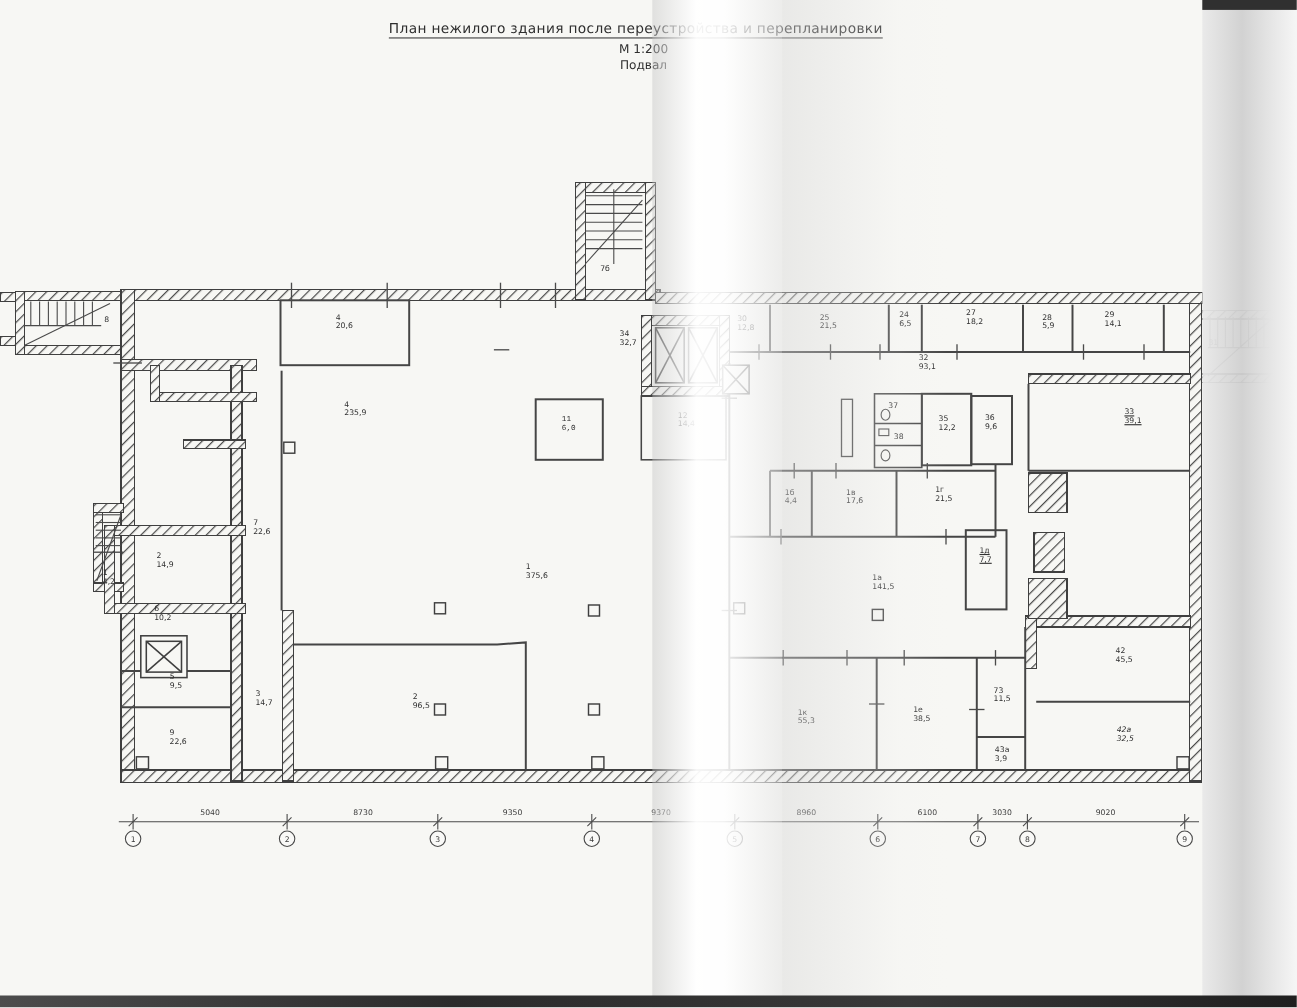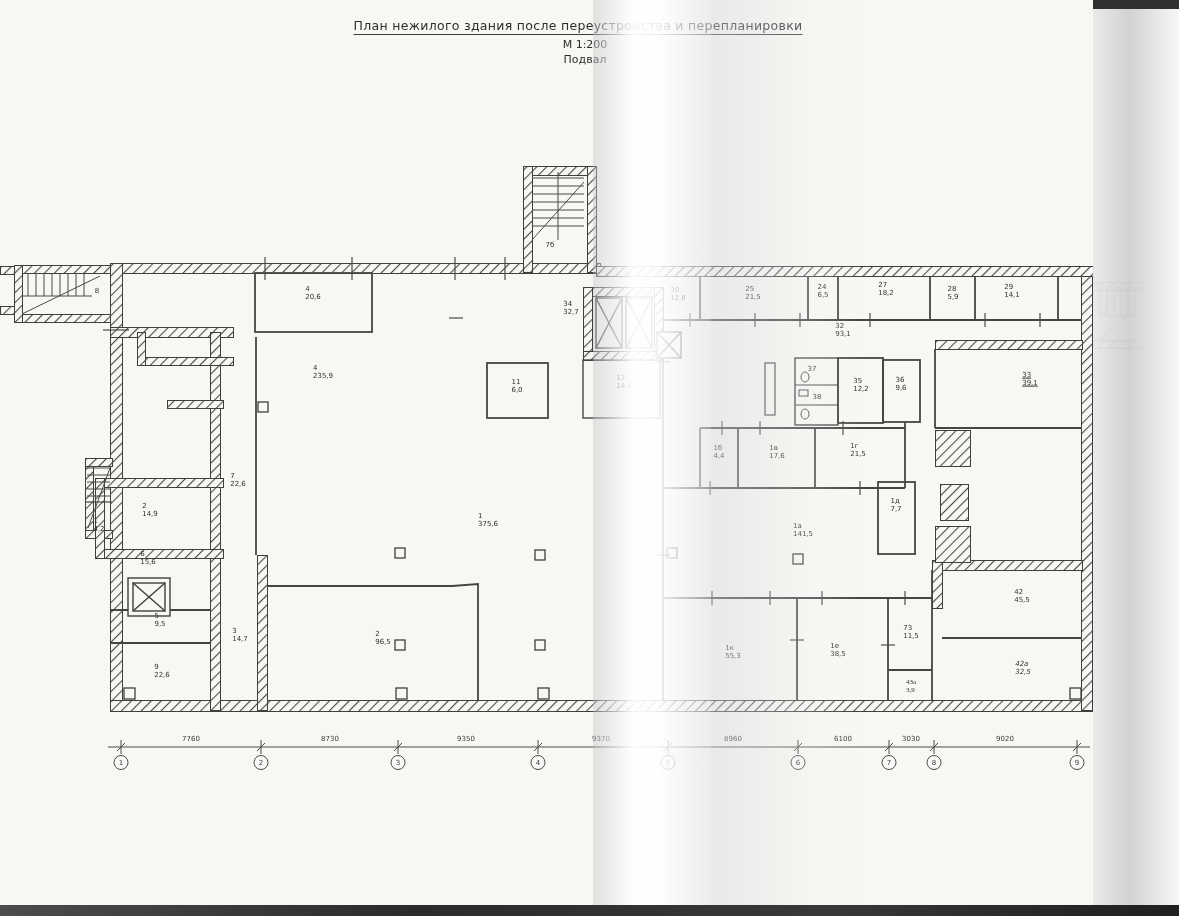--- a/index.html
+++ b/index.html
@@ -285,21 +285,21 @@
 
   </div>
       <div class="room-label" style="left: 571px; top: 308px;">
     <div class="rnum">34</div>
     <div class="rarea">32,7</div>
   </div>
       <div class="room-label" style="left: 323px; top: 372px;">
     <div class="rnum">4</div>
     <div class="rarea">235,9</div>
   </div>
-      <div class="room-label" style="left: 517px; top: 386px;">
+      <div class="room-label" style="left: 517px; top: 386px; font-family: Liberation Mono, monospace;">
     <div class="rnum">11</div>
     <div class="rarea">6,0</div>
   </div>
       <div class="room-label" style="left: 624px; top: 382px;">
     <div class="rnum">12</div>
     <div class="rarea">14,4</div>
   </div>
       <div class="room-label" style="left: 238px; top: 480px;">
     <div class="rnum">7</div>
     <div class="rarea">22,6</div>
@@ -307,21 +307,21 @@
       <div class="room-label" style="left: 150px; top: 510px;">
     <div class="rnum">2</div>
     <div class="rarea">14,9</div>
   </div>
       <div class="room-label" style="left: 99px; top: 525px;">
     <div class="rnum">1</div>
     <div class="rarea">4,2</div>
   </div>
       <div class="room-label" style="left: 148px; top: 558px;">
     <div class="rnum">6</div>
-    <div class="rarea">15,6</div>
+    <div class="rarea">10,2</div>
   </div>
       <div class="room-label" style="left: 160px; top: 620px;">
     <div class="rnum">5</div>
     <div class="rarea">9,5</div>
   </div>
       <div class="room-label" style="left: 240px; top: 635px;">
     <div class="rnum">3</div>
     <div class="rarea">14,7</div>
   </div>
       <div class="room-label" style="left: 162px; top: 671px;">
@@ -393,55 +393,55 @@
     <div class="rarea">4,4</div>
   </div>
       <div class="room-label" style="left: 777px; top: 452px;">
     <div class="rnum">1в</div>
     <div class="rarea">17,6</div>
   </div>
       <div class="room-label" style="left: 858px; top: 450px;">
     <div class="rnum">1г</div>
     <div class="rarea">21,5</div>
   </div>
-      <div class="room-label" style="left: 896px; top: 505px;">
+      <div class="room-label" style="left: 896px; top: 505px; text-decoration: underline;">
     <div class="rnum">1д</div>
     <div class="rarea">7,7</div>
   </div>
       <div class="room-label" style="left: 803px; top: 530px;">
     <div class="rnum">1а</div>
     <div class="rarea">141,5</div>
   </div>
       <div class="room-label" style="left: 733px; top: 652px;">
     <div class="rnum">1к</div>
     <div class="rarea">55,3</div>
   </div>
       <div class="room-label" style="left: 838px; top: 650px;">
     <div class="rnum">1е</div>
     <div class="rarea">38,5</div>
   </div>
       <div class="room-label" style="left: 911px; top: 632px;">
     <div class="rnum">73</div>
     <div class="rarea">11,5</div>
   </div>
-      <div class="room-label" style="left: 911px; top: 686px; font-family: Liberation Serif, serif;">
+      <div class="room-label" style="left: 911px; top: 686px;">
     <div class="rnum">43а</div>
     <div class="rarea">3,9</div>
   </div>
       <div class="room-label" style="left: 1022px; top: 596px;">
     <div class="rnum">42</div>
     <div class="rarea">45,5</div>
   </div>
       <div class="room-label" style="left: 1023px; top: 668px; font-style: italic;">
     <div class="rnum">42а</div>
     <div class="rarea">32,5</div>
   </div>
     </div>
   <div class="labels-layer">
-      <div class="dim-label" style="left: 191px;"><span>7760</span></div>
+      <div class="dim-label" style="left: 191px;"><span>5040</span></div>
       <div class="dim-label" style="left: 330px;"><span>8730</span></div>
       <div class="dim-label" style="left: 466px;"><span>9350</span></div>
       <div class="dim-label" style="left: 601px;"><span>9370</span></div>
       <div class="dim-label" style="left: 733px;"><span>8960</span></div>
       <div class="dim-label" style="left: 843px;"><span>6100</span></div>
       <div class="dim-label" style="left: 911px;"><span>3030</span></div>
       <div class="dim-label" style="left: 1005px;"><span>9020</span></div>
     </div>
   <div class="labels-layer">
       <div class="axis-bubble" style="left: 121px;">

